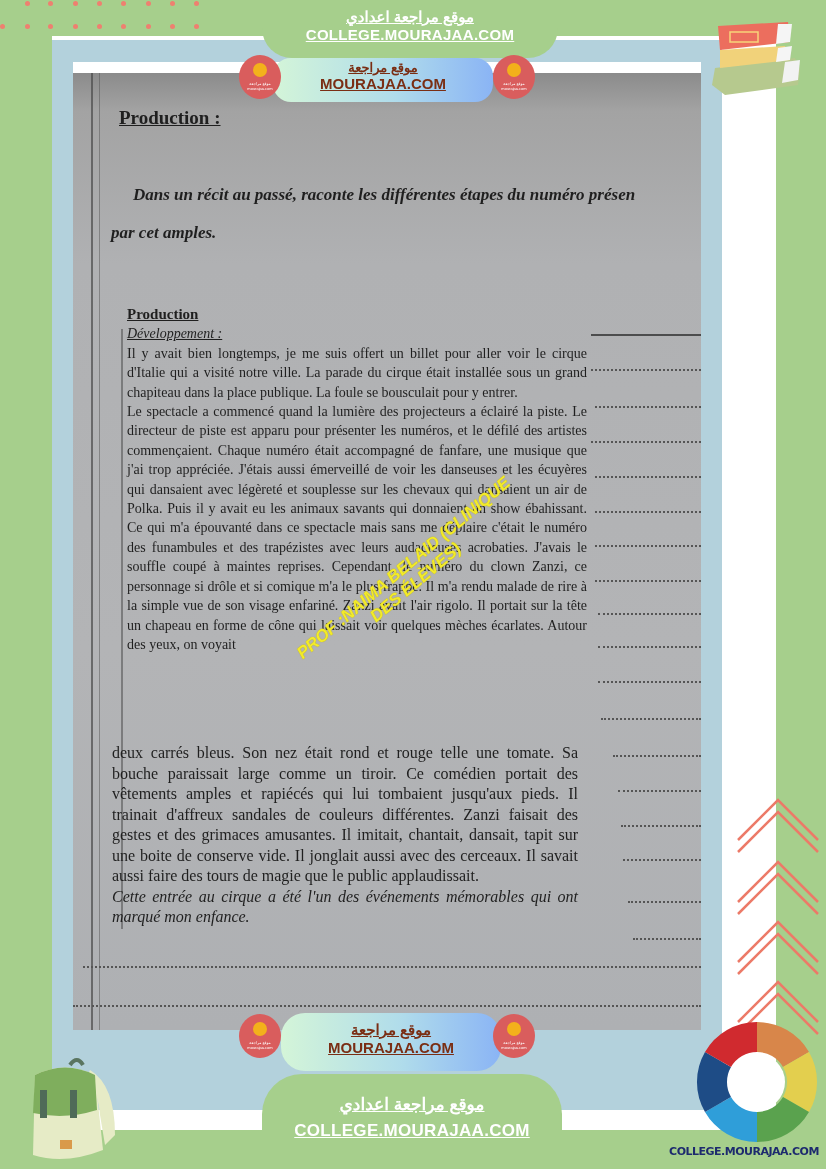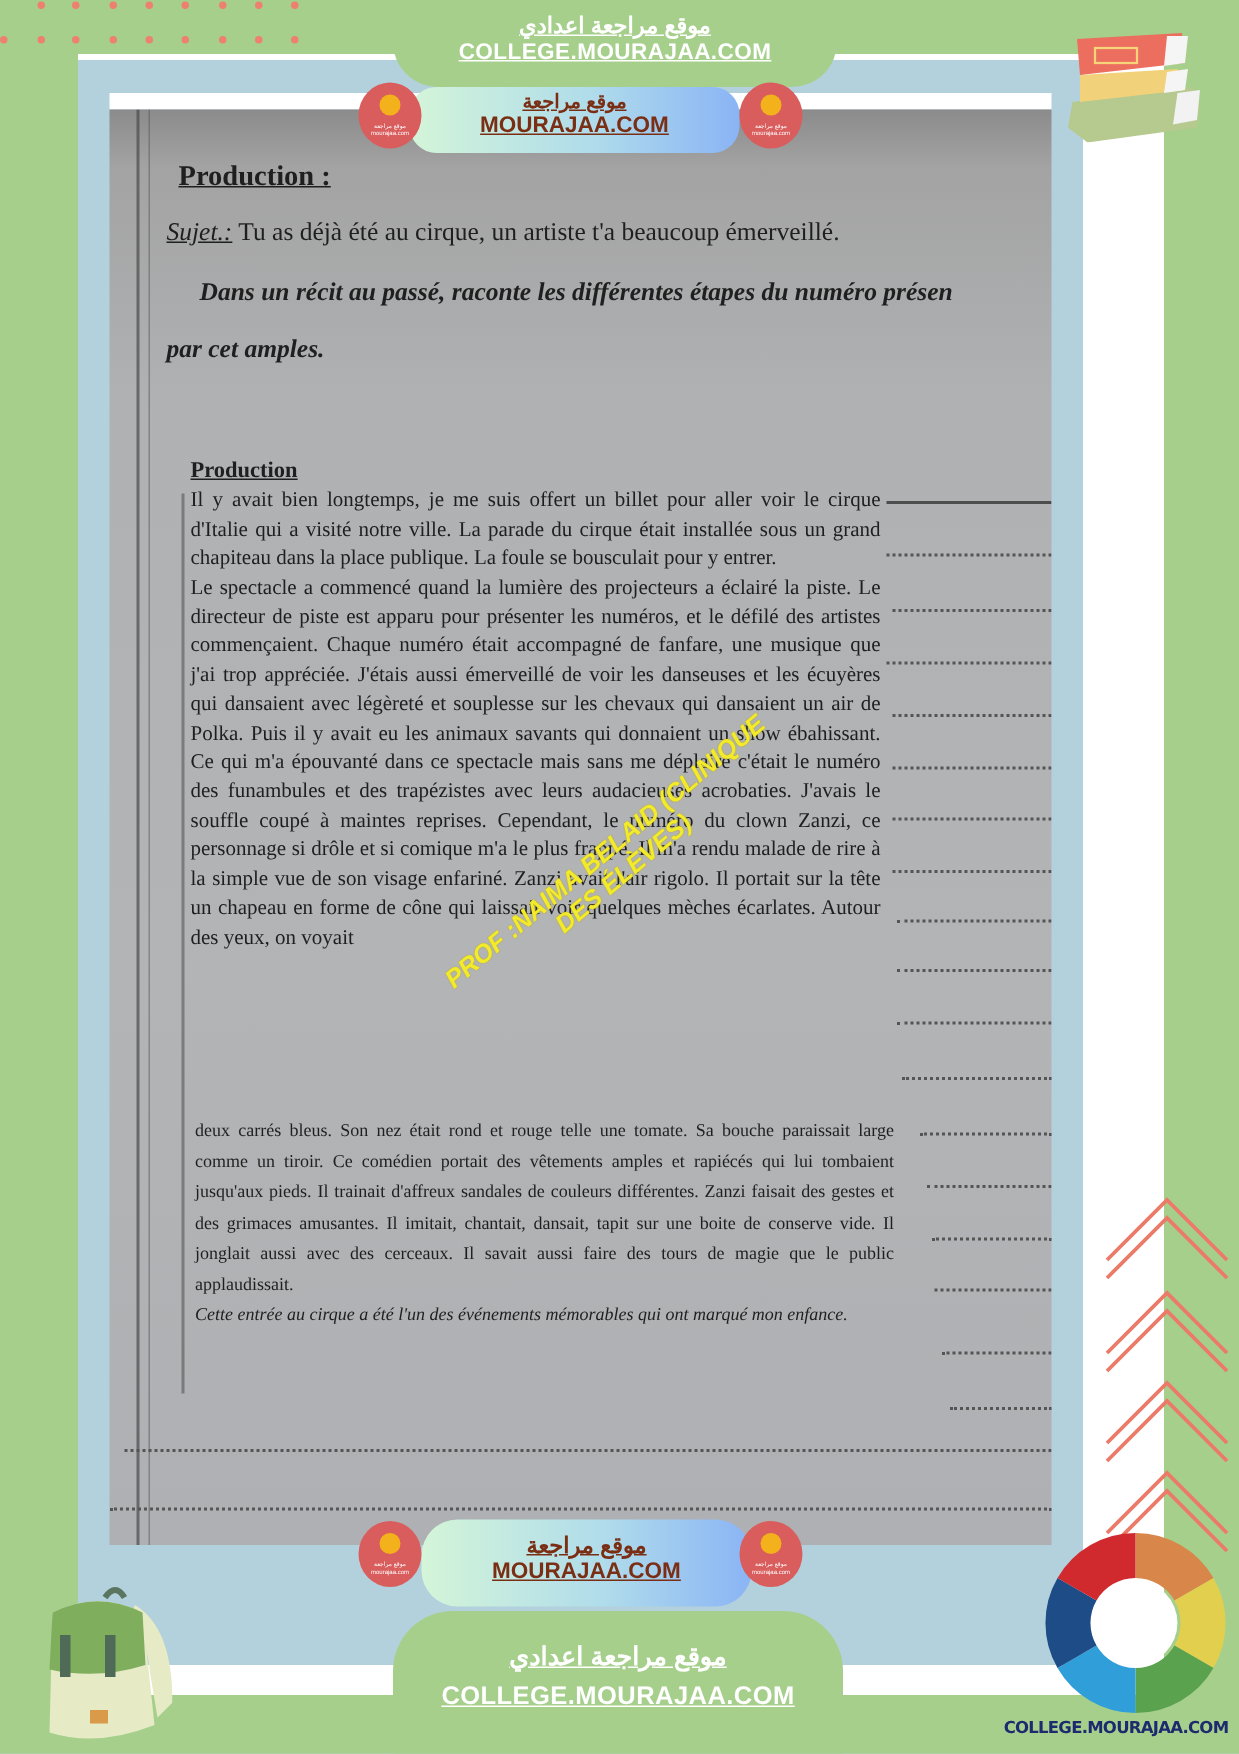--- a/index.html
+++ b/index.html
@@ -28,21 +28,21 @@
     .sujet { left: 38px; top: 72px; font-size: 17px; white-space: nowrap; }
     .sujet-label { font-style: italic; text-decoration: underline; }
     .consigne { font-style: italic; font-weight: bold; font-size: 17px; white-space: nowrap; }
     .c1 { left: 60px; top: 112px; }
     .c2 { left: 38px; top: 150px; }
     .c3 { left: 60px; top: 188px; }
     .answer { left: 54px; top: 232px; width: 460px; font-size: 14px; line-height: 19.4px; text-align: justify; }
     .ans-title { font-weight: bold; text-decoration: underline; font-size: 15px; }
     .ans-sub { font-style: italic; text-decoration: underline; }
     .answer p { margin: 0; }
-    .answer2 { left: 57px; top: 670px; width: 466px; font-size: 12px; line-height: 20.5px; text-align: justify; }
+    .answer2 { left: 39px; top: 670px; width: 466px; font-size: 16px; line-height: 20.5px; text-align: justify; }
     .answer2 p { margin: 0; }
     .italic { font-style: italic; }
     .margin-line { position: absolute; left: 48px; top: 256px; width: 2px; height: 600px; background: #444; opacity: 0.5; }
     .dotline { position: absolute; height: 0; border-top: 2px dotted #555; }
     .solid-line { position: absolute; height: 2px; background: #333; opacity: 0.8; }
     .watermark {
       position: absolute; left: 220px; top: 575px; color: #f2ea2a; font-weight: bold; font-style: italic;
       font-size: 17px; transform: rotate(-40deg); transform-origin: left top; white-space: nowrap;
       text-shadow: 0 0 1px #b0a800; text-align: center; line-height: 19px;
     }
@@ -116,30 +116,28 @@
 <div class="right-green-strip"></div>
 <div class="blue-panel"></div>
 <div class="bottom-green"></div>
 <div class="photo-white-top"></div>
 
 <div class="photo">
   <div class="photo-edge-line"></div>
   <div class="photo-edge-line2"></div>
 
   <div class="doc-text prod-title">Production :</div>
-  <div class="doc-text sujet">
-    <span class="sujet-label">Sujet.:</span><span> Tu as déjà été au cirque, un  artiste t'a beaucoup émerveillé.</span>
-  </div>
   <div class="doc-text consigne c1">Dans un récit au passé, raconte les différentes étapes du numéro présen</div>
   <div class="doc-text consigne c2">par cet amples.</div>
 
   <div class="margin-line"></div>
 
   <div class="doc-text answer">
     <p class="ans-title">Production</p>
+    <p class="ans-sub">Développement :</p>
     <p>Il y avait bien longtemps, je me suis offert un billet pour aller voir le cirque d'Italie qui a visité notre ville. La parade du cirque était installée sous un grand chapiteau dans la place publique. La foule se bousculait pour y entrer.</p>
     <p>Le spectacle a commencé quand la lumière des projecteurs a éclairé la piste. Le directeur de piste est apparu pour présenter les numéros, et le défilé des artistes commençaient. Chaque numéro était accompagné de fanfare, une musique que j'ai trop appréciée. J'étais aussi émerveillé de voir les danseuses et les écuyères qui dansaient avec légèreté et souplesse sur les chevaux qui dansaient un air de Polka. Puis il y avait eu les animaux savants qui donnaient un show ébahissant. Ce qui m'a épouvanté dans ce spectacle mais sans me déplaire c'était le numéro des funambules et des trapézistes avec leurs audacieuses acrobaties. J'avais le souffle coupé à maintes reprises. Cependant, le numéro du clown Zanzi, ce personnage si drôle et si comique m'a le plus frappé. Il m'a rendu malade de rire à la simple vue de son visage enfariné. Zanzi avait l'air rigolo. Il portait sur la tête un chapeau en forme de cône qui laissait voir quelques mèches écarlates. Autour des yeux, on voyait</p>
   </div>
 
   <div class="doc-text answer2">
     <p>deux carrés bleus. Son nez était rond et rouge telle une tomate. Sa bouche paraissait large comme un tiroir. Ce comédien portait des vêtements amples et rapiécés qui lui tombaient jusqu'aux pieds. Il trainait d'affreux sandales de couleurs différentes. Zanzi faisait des gestes et des grimaces amusantes. Il imitait, chantait, dansait, tapit sur une boite de conserve vide. Il jonglait aussi avec des cerceaux. Il savait aussi faire des tours de magie que le public applaudissait.</p>
     <p class="italic">Cette entrée au cirque a été l'un des événements mémorables qui ont marqué mon enfance.</p>
   </div>
 
   <div class="solid-line" style="left:518px;top:261px;width:110px;"></div>

